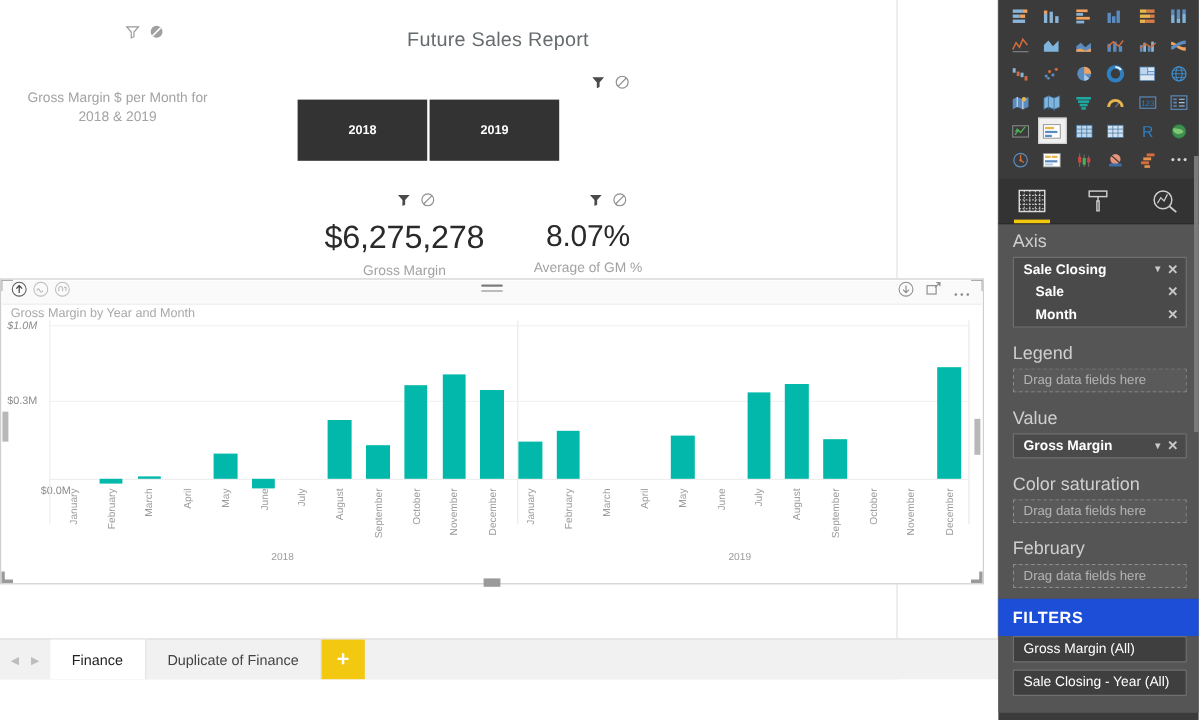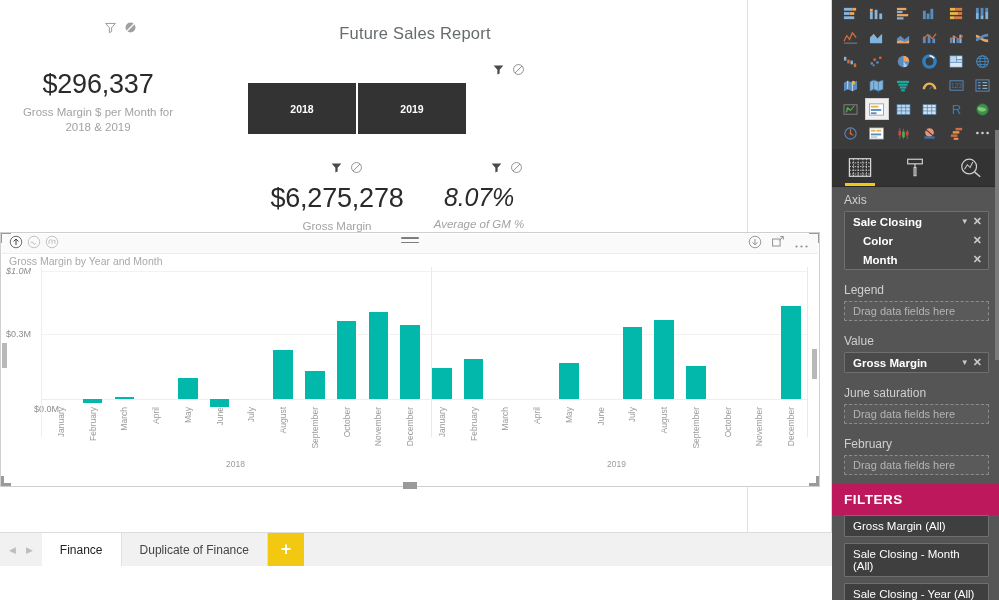--- a/index.html
+++ b/index.html
@@ -177,21 +177,21 @@
     width: 46px; height: 36px; display: flex; align-items: center; justify-content: center;
     color: #d6d6d6; position: relative;
   }
   .viz-tab.active::after {
     content: ""; position: absolute; bottom: 0; left: 8px; right: 8px;
     height: 3px; background: #f2c811;
   }
 
   #field-wells { background: #555555; padding: 0 0 2px 0; }
   .well-label {
-    font-size: 12px; color: #cfcfcf; padding: 6px 6px 4px 12px;
+    font-size: 15px; color: #cfcfcf; padding: 6px 6px 4px 12px;
   }
   .well-box {
     margin: 0 10px 7px 12px; min-height: 20px;
     border: 1px dashed #8c8c8c; border-radius: 1px;
     display: flex; align-items: center;
     font-size: 11px; color: #b4b4b4; padding: 3px 8px;
     background: rgba(255,255,255,0.03);
   }
   .well-box.filled {
     border: 1px solid #6f6f6f; background: #4a4a4a;
@@ -200,21 +200,21 @@
   .field-row {
     display: flex; align-items: center; gap: 4px;
     padding: 3px 6px 3px 8px; font-size: 11.5px; color: #ffffff; font-weight: bold;
   }
   .field-row.sub { padding-left: 18px; }
   .field-row .spacer { flex: 1; }
   .caret { color: #c9c9c9; font-size: 8px; }
   .xmark { color: #c9c9c9; font-size: 11px; }
 
   #filters-header {
-    background: #be185d; color: #ffffff; font-size: 13.5px;
+    background: #1d4ed8; color: #ffffff; font-size: 13.5px;
     font-weight: bold; padding: 8px 12px; letter-spacing: .5px;
   }
   #filters-body { background: #555555; padding-bottom: 8px; }
   .filter-sub { font-size: 11px; color: #cfcfcf; padding: 8px 12px 6px 12px; }
   .filter-card {
     margin: 0 10px 6px 12px; background: #3f3f3f; border: 1px solid #6f6f6f;
     border-radius: 1px; padding: 4px 8px; font-size: 11.5px; color: #ffffff;
   }
   #pane-scroll {
     position: absolute; right: 0px; top: 130px; width: 4px; height: 390px;
@@ -239,21 +239,20 @@
         </span>
         <span class="ico-noblock">
           <svg width="13" height="13" viewBox="0 0 16 16">
               <circle cx="8" cy="8" r="6.1" fill="#a0a0a0"></circle>
               <line x1="3.7" y1="12.3" x2="12.3" y2="3.7" stroke="#ffffff" stroke-width="1.6"></line>
             </svg>
         </span>
       </div>
 
       <div class="kpi" style="left:8px; top:70px; width:180px;">
-        <div class="kpi-value">$296,337</div>
         <div class="kpi-label">
           <span>Gross Margin $ per Month for</span><br>
           <span>2018 &amp; 2019</span>
         </div>
       </div>
 
       <div class="vis-icons" style="left:492px; top:62px;">
         <span class="ico-funnel">
           <svg width="13" height="13" viewBox="0 0 16 16">
               <path d="M2 3h12l-4.6 5.2V13l-2.8 1.3V8.2z" fill="#4a4a4a"></path>
@@ -298,21 +297,21 @@
             </svg>
         </span>
         <span class="ico-noblock">
           <svg width="13" height="13" viewBox="0 0 16 16">
               <circle cx="8" cy="8" r="6.1" fill="none" stroke="#8f8f8f" stroke-width="1.2"></circle>
               <line x1="3.7" y1="12.3" x2="12.3" y2="3.7" stroke="#8f8f8f" stroke-width="1.2"></line>
             </svg>
         </span>
       </div>
 
-      <div class="kpi" style="left:409px; top:184px; width:140px;font-style:italic;">
+      <div class="kpi" style="left:420px; top:184px; width:140px;">
         <div class="kpi-value small">8.07%</div>
         <div class="kpi-label">Average of GM %</div>
       </div>
 
       <div id="chart-visual">
         <div class="corner tl"></div>
         <div class="corner tr"></div>
         <div class="corner bl"></div>
         <div class="corner br"></div>
         <div class="handle-mid" style="bottom:-3px;"></div>
@@ -747,21 +746,21 @@
 
       <div class="well-label">Axis</div>
       <div class="well-box filled">
         <div class="field-row">
           <span>Sale Closing</span>
           <span class="spacer"></span>
           <span class="caret">▼</span>
           <span class="xmark">✕</span>
         </div>
         <div class="field-row sub">
-          <span>Color</span>
+          <span>Sale</span>
           <span class="spacer"></span>
           <span class="xmark">✕</span>
         </div>
         <div class="field-row sub">
           <span>Month</span>
           <span class="spacer"></span>
           <span class="xmark">✕</span>
         </div>
       </div>
 
@@ -771,31 +770,30 @@
       <div class="well-label">Value</div>
       <div class="well-box filled">
         <div class="field-row">
           <span>Gross Margin</span>
           <span class="spacer"></span>
           <span class="caret">▼</span>
           <span class="xmark">✕</span>
         </div>
       </div>
 
-      <div class="well-label">June saturation</div>
+      <div class="well-label">Color saturation</div>
       <div class="well-box">Drag data fields here</div>
 
       <div class="well-label">February</div>
       <div class="well-box">Drag data fields here</div>
     </div>
 
     <div id="filters-header">FILTERS</div>
     <div id="filters-body">
       <div class="filter-card">Gross Margin  (All)</div>
-      <div class="filter-card">Sale Closing - Month  (All)</div>
       <div class="filter-card">Sale Closing - Year  (All)</div>
     </div>
 
     <div id="pane-scroll">
         <div class="thumb"></div>
       </div>
   </div>
 </div>
 
 </body></html>

